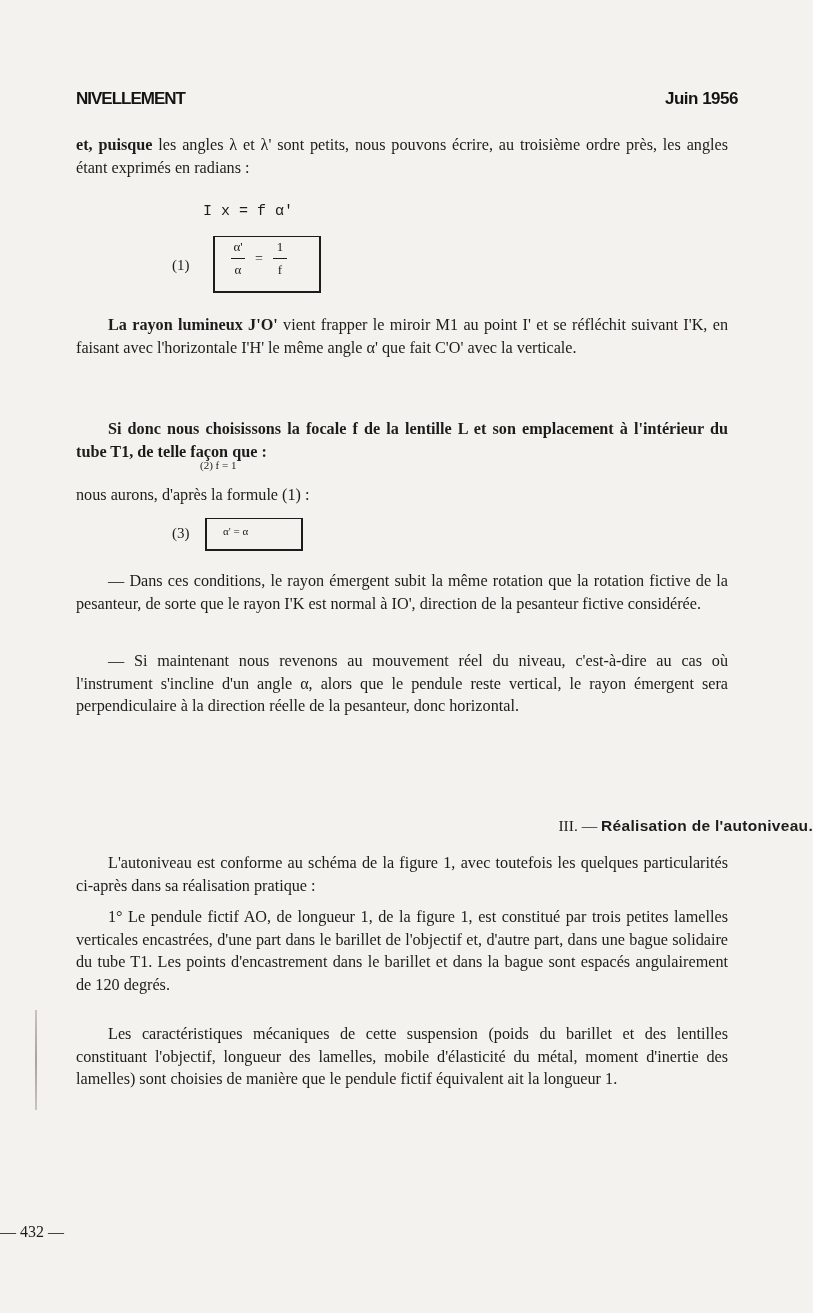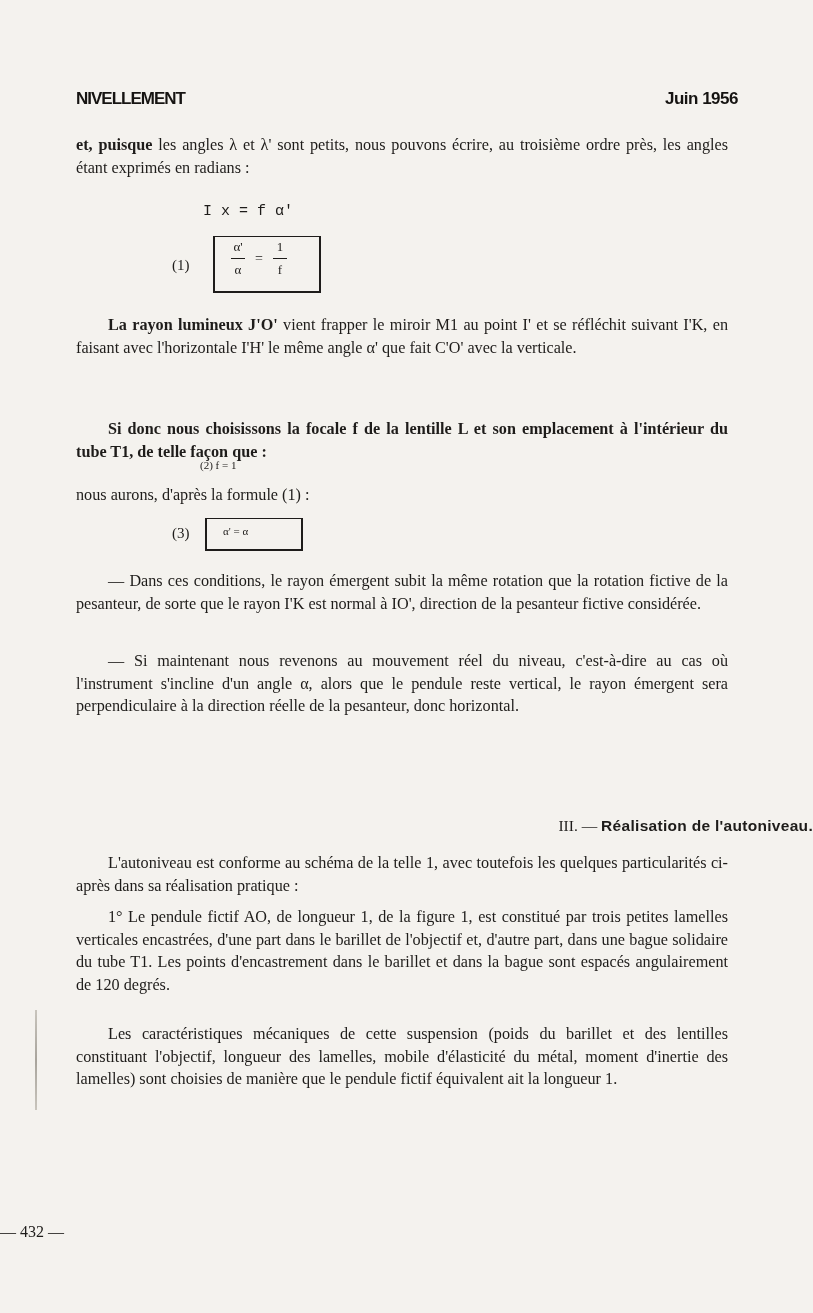--- a/index.html
+++ b/index.html
@@ -106,21 +106,21 @@
 
   <div class="p indent" style="top:570px;">— Dans ces conditions, le rayon émergent subit la même rotation que la rotation fictive de la pesanteur, de sorte que le rayon I'K est normal à IO', direction de la pesanteur fictive considérée.</div>
 
   <div class="p indent" style="top:650px;">— Si maintenant nous revenons au mouvement réel du niveau, c'est-à-dire au cas où l'instrument s'incline d'un angle α, alors que le pendule reste vertical, le rayon émergent sera perpendiculaire à la direction réelle de la pesanteur, donc horizontal.</div>
 
   <div class="section-heading">
     <span class="num">III. —</span>
     <span class="txt">Réalisation de l'autoniveau.</span>
   </div>
 
-  <div class="p indent" style="top:852px;">L'autoniveau est conforme au schéma de la telle 1, avec toutefois les quelques particularités ci-après dans sa réalisation pratique :</div>
+  <div class="p indent" style="top:852px;">L'autoniveau est conforme au schéma de la figure 1, avec toutefois les quelques particularités ci-après dans sa réalisation pratique :</div>
 
   <div class="p indent" style="top:906px;">1° Le pendule fictif AO, de longueur 1, de la figure 1, est constitué par trois petites lamelles verticales encastrées, d'une part dans le barillet de l'objectif et, d'autre part, dans une bague solidaire du tube T1. Les points d'encastrement dans le barillet et dans la bague sont espacés angulairement de 120 degrés.</div>
 
   <div class="p indent" style="top:1023px;">Les caractéristiques mécaniques de cette suspension (poids du barillet et des lentilles constituant l'objectif, longueur des lamelles, mobile d'élasticité du métal, moment d'inertie des lamelles) sont choisies de manière que le pendule fictif équivalent ait la longueur 1.</div>
 
 
   <div class="footer">— 432 —</div>
 
   <div class="margin-line"></div>
 </div>

